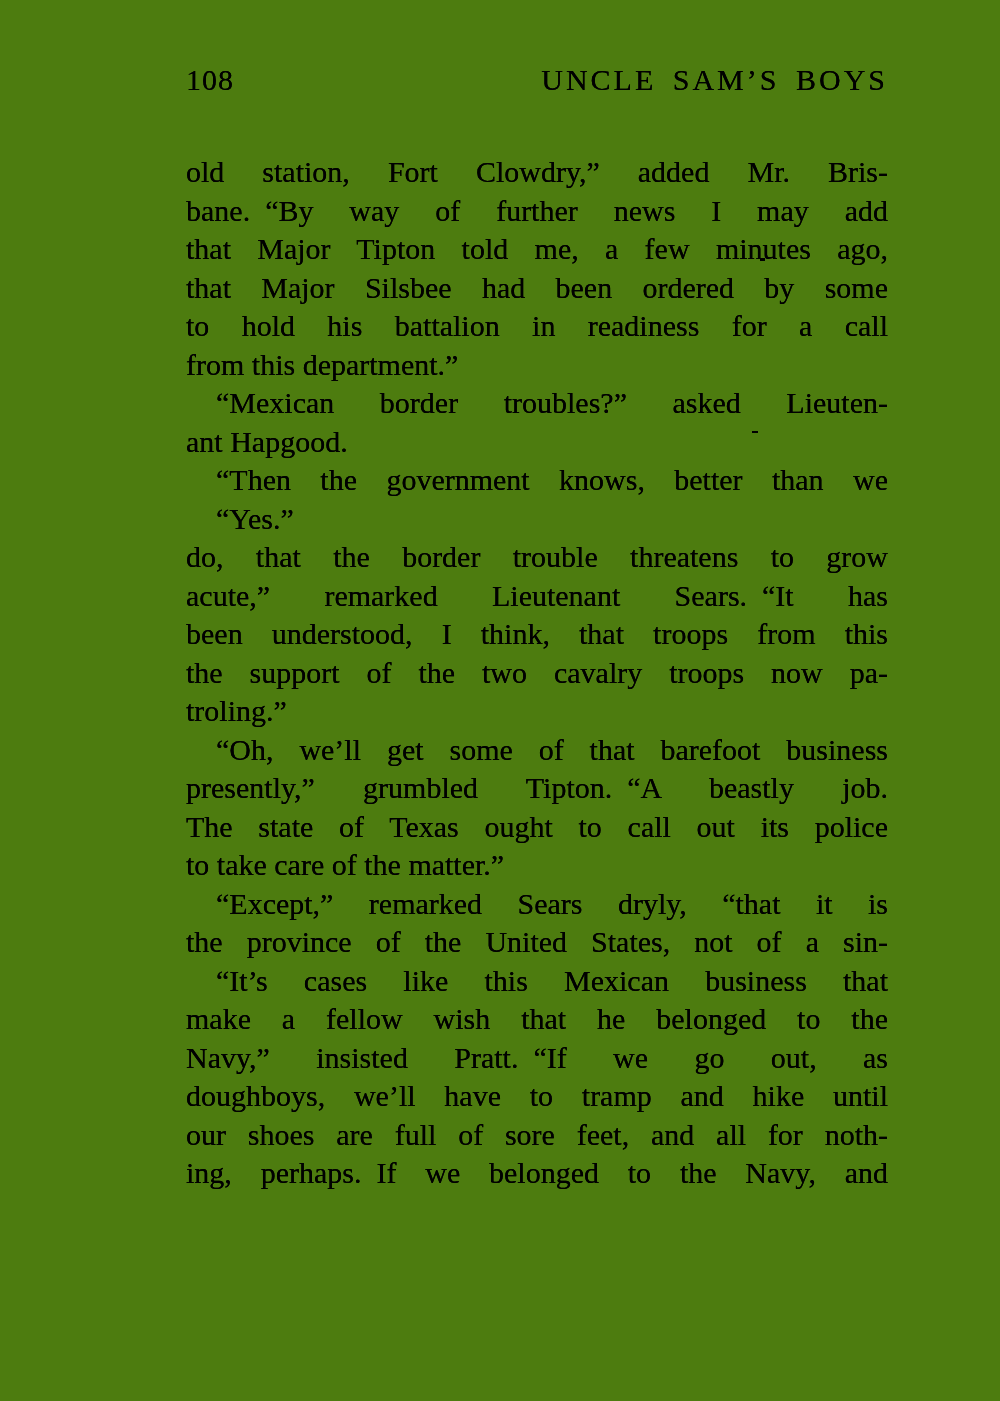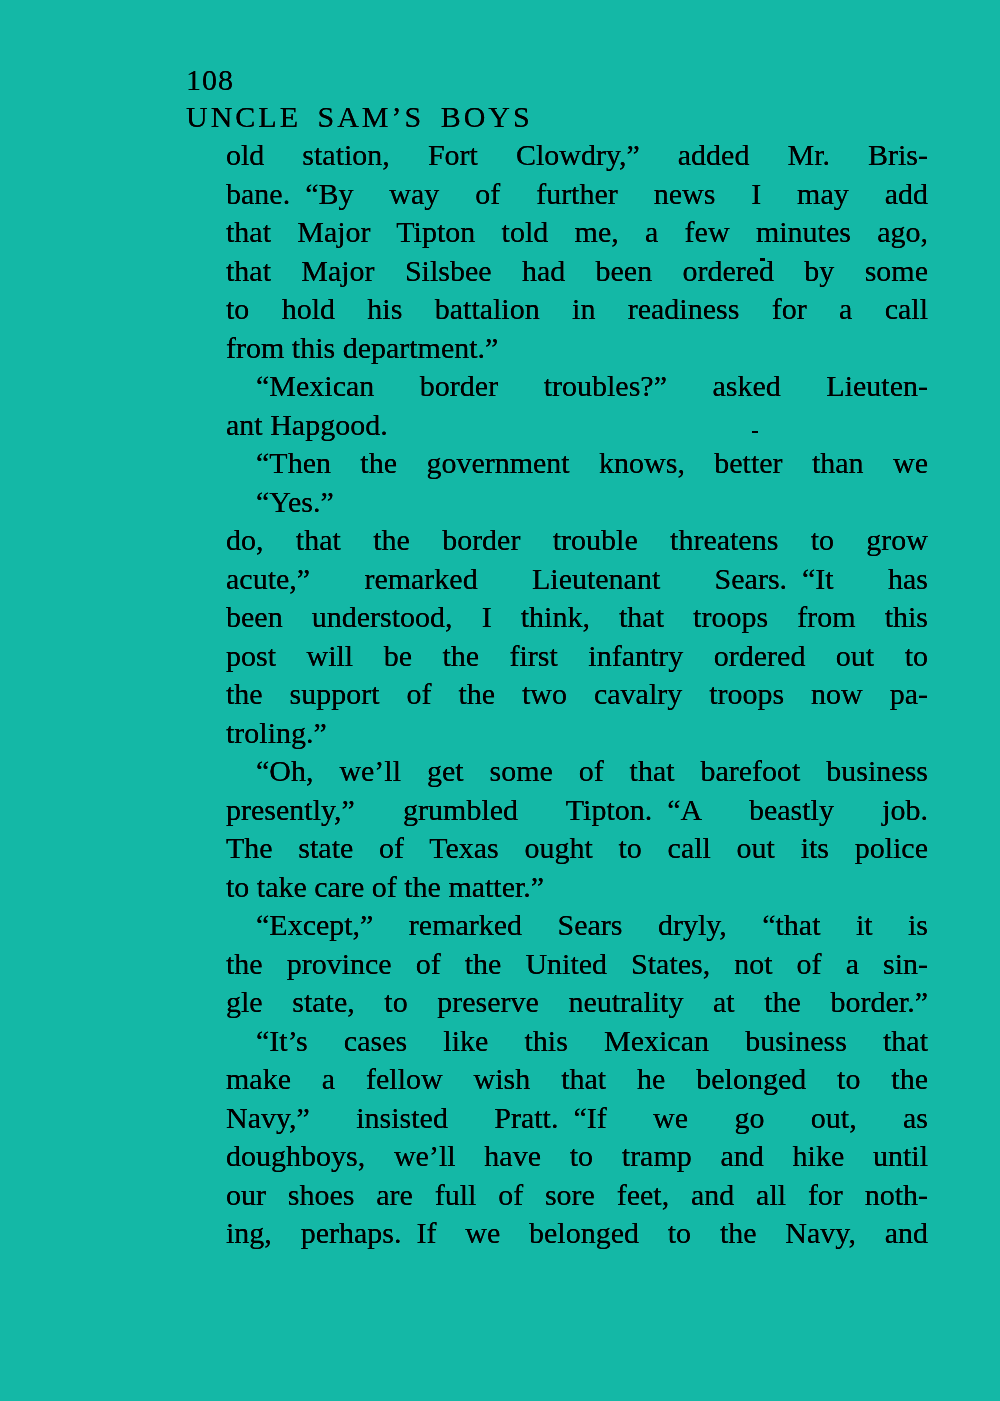--- a/index.html
+++ b/index.html
@@ -4,21 +4,21 @@
 <style>
   html, body {
     margin: 0;
     padding: 0;
     background: #ffffff;
   }
   .page {
     position: relative;
     width: 1000px;
     height: 1401px;
-    background: #14b8a6;
+    background: #4d7c0f;
     color: #000000;
     font-family: "Liberation Serif", "DejaVu Serif", serif;
     overflow: hidden;
   }
   .header-row {
     position: absolute;
     left: 186px;
     top: 62px;
     width: 702px;
     height: 40px;
@@ -30,31 +30,29 @@
     position: absolute;
     left: 0;
     top: 0;
     letter-spacing: 1px;
   }
   .running-title {
     position: absolute;
     left: 0;
     top: 0;
     width: 100%;
-    text-align: left;
+    text-align: right;
     letter-spacing: 3px;
     word-spacing: 6px;
-    margin-top: 37px;
   }
   .text-block {
     position: absolute;
     left: 186px;
-    top: 136px;
+    top: 153px;
     width: 702px;
-    margin-left: 40px;
   }
   .line {
     font-size: 30px;
     line-height: 38.5px;
     height: 38.5px;
     text-align: justify;
     text-align-last: justify;
     text-shadow: 0 0 0.6px #000;
     white-space: normal;
     overflow: visible;
@@ -90,30 +88,28 @@
     <div class="line">that Major Silsbee had been ordered by some</div>
     <div class="line">to hold his battalion in readiness for a call</div>
     <div class="line last">from this department.”</div>
     <div class="line indent">“Mexican border troubles?” asked Lieuten-</div>
     <div class="line last">ant Hapgood.</div>
     <div class="line indent">“Then the government knows, better than we</div>
     <div class="line last indent">“Yes.”</div>
     <div class="line">do, that the border trouble threatens to grow</div>
     <div class="line">acute,” remarked Lieutenant Sears. “It has</div>
     <div class="line">been understood, I think, that troops from this</div>
-    <div class="line">post will be the first infantry ordered out to</div>
     <div class="line">the support of the two cavalry troops now pa-</div>
     <div class="line last">troling.”</div>
     <div class="line indent">“Oh, we’ll get some of that barefoot business</div>
     <div class="line">presently,” grumbled Tipton. “A beastly job.</div>
     <div class="line">The state of Texas ought to call out its police</div>
     <div class="line last">to take care of the matter.”</div>
     <div class="line indent">“Except,” remarked Sears dryly, “that it is</div>
     <div class="line">the province of the United States, not of a sin-</div>
-    <div class="line">gle state, to preserve neutrality at the border.”</div>
     <div class="line indent">“It’s cases like this Mexican business that</div>
     <div class="line">make a fellow wish that he belonged to the</div>
     <div class="line">Navy,” insisted Pratt. “If we go out, as</div>
     <div class="line">doughboys, we’ll have to tramp and hike until</div>
     <div class="line">our shoes are full of sore feet, and all for noth-</div>
     <div class="line">ing, perhaps. If we belonged to the Navy, and</div>
   </div>
 
   <div class="speck speck-dot"></div>
   <div class="speck speck-dash"></div>

